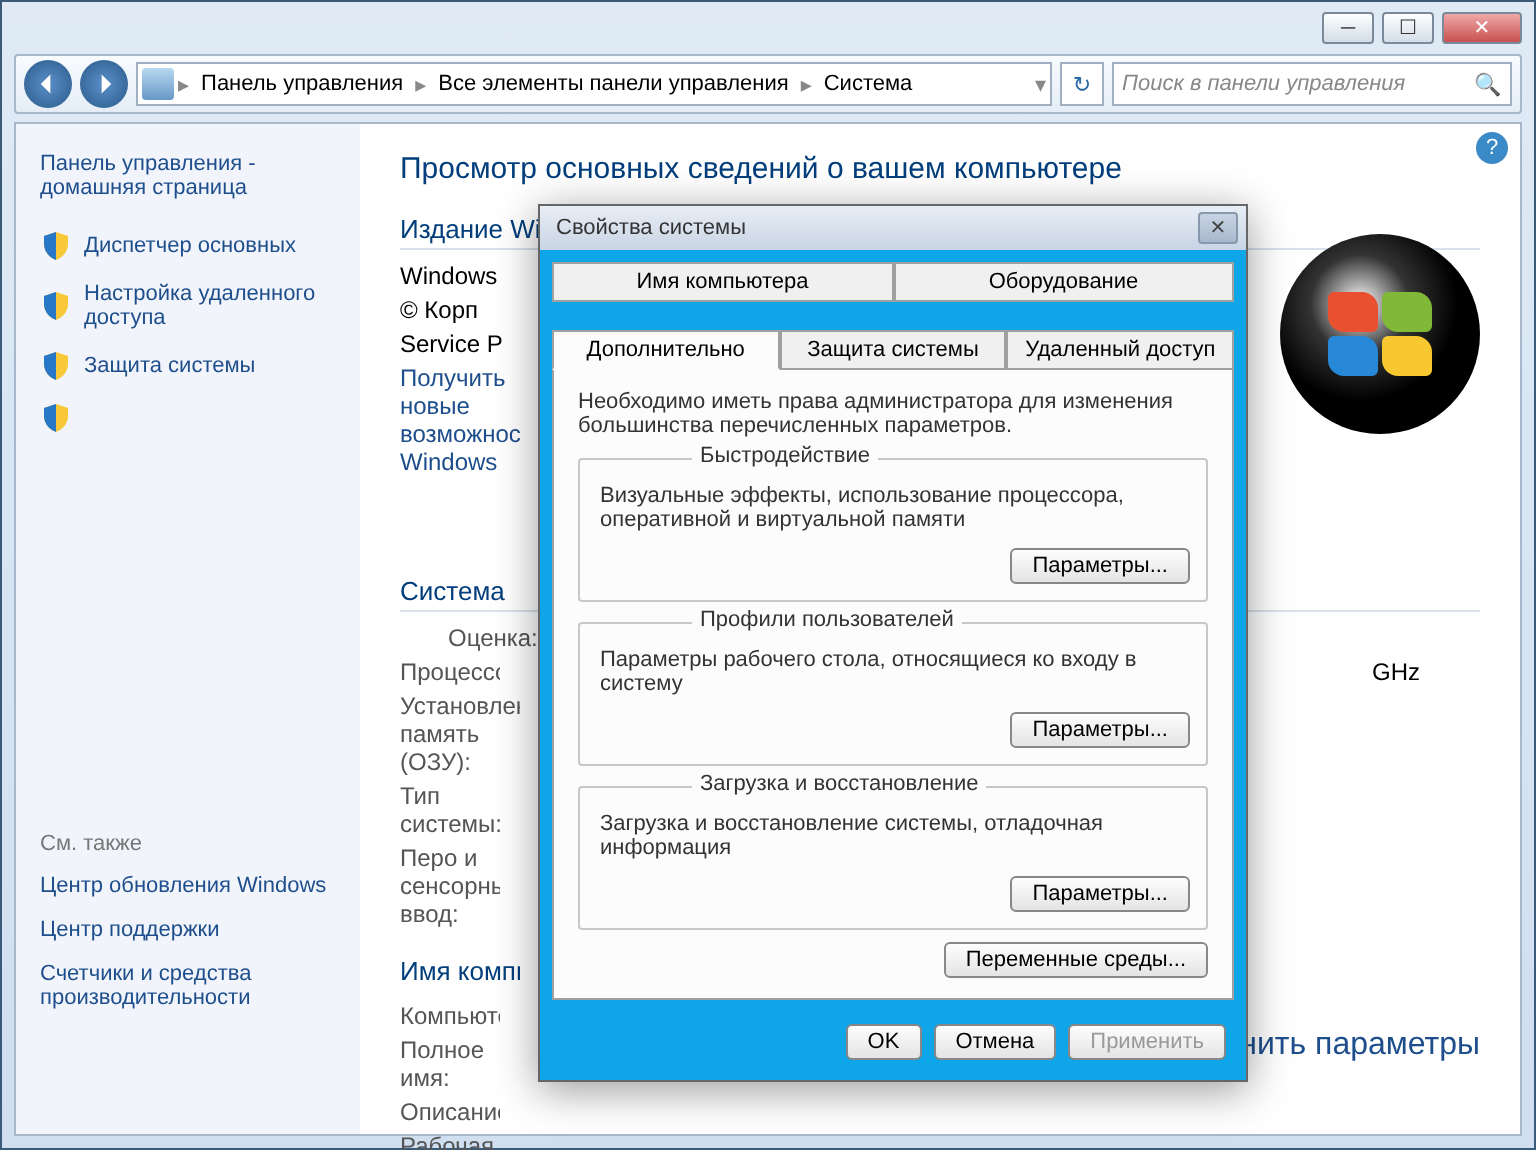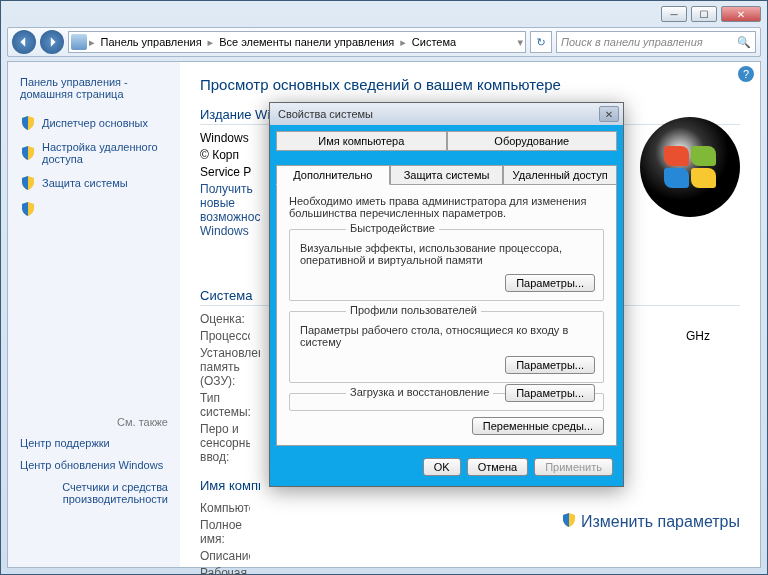--- a/index.html
+++ b/index.html
@@ -17,21 +17,21 @@
 .chev{color:#888;cursor:pointer;}
 .refresh{width:22px;height:22px;border:1px solid #a0b0c0;background:#fff;display:flex;align-items:center;justify-content:center;cursor:pointer;color:#2a6aa8;}
 .search{ width:200px; height:22px; border:1px solid #a0b0c0; background:#fff; display:flex; align-items:center; padding:0 4px; color:#888; font-style:italic; }
 .search .si{margin-left:auto;color:#5a8ab8;font-style:normal;cursor:pointer;}
 .content { position:absolute; top:60px; left:6px; right:6px; bottom:6px; background:#fff; border:1px solid #a6b8ca; display:flex; }
 .sidebar { width:172px; background:#f1f5fb; padding:8px 12px; font-size:11px; }
 .home-link{ color:#1e4e8c; padding:6px 0 10px; cursor:pointer; }
 .side-item{ display:flex; align-items:center; gap:6px; color:#1e4e8c; padding:5px 0; cursor:pointer; }
 .side-item .ic{width:16px;height:16px;flex-shrink:0;display:flex;align-items:center;justify-content:center;}
 .side-item .ic svg{width:16px;height:16px;}
-.see-also{margin-top:190px;text-align:right;}
+.see-also{margin-top:190px;}
 .see-also .hdr{color:#777;padding:4px 0;}
 .main{ flex:1; padding:14px 20px; font-size:12px; color:#333; position:relative; }
 .main h2{ font-size:15px; color:#033e7c; font-weight:normal; margin-bottom:14px; }
 .sect-hdr{ color:#033e7c; font-size:13px; margin:14px 0 6px; border-bottom:1px solid #d8e0ea; padding-bottom:2px;}
 .row{ display:flex; font-size:12px; margin:3px 0; }
 .row .lbl{ width:150px; color:#555;}
 .row .val{ color:#000000;}
 .link{color:#1e4e8c;cursor:pointer;}
 .logo{position:absolute;right:20px;top:55px;width:100px;height:100px;border-radius:50%;background:radial-gradient(circle at 40% 35%,#fff 0%,#333 28%,#000 55%);display:flex;align-items:center;justify-content:center;}
 .flag{width:52px;height:42px;display:grid;grid-template:1fr 1fr/1fr 1fr;gap:2px;}
@@ -131,24 +131,24 @@
           <span class="ic">
             <svg viewBox="0 0 16 16">
               <path fill="#f8c838" d="M8 1l6 2v4c0 4-3 7-6 8-3-1-6-4-6-8V3z"></path>
               <path fill="#2878c8" d="M8 1v14c-3-1-6-4-6-8V3z"></path>
             </svg>
           </span>
         </div>
       <div class="see-also">
         <div class="hdr">См. также</div>
         <div class="side-item">
+            <span>Центр обновления Windows</span>
+          </div>
+        <div class="side-item">
             <span>Центр поддержки</span>
-          </div>
-        <div class="side-item">
-            <span>Центр обновления Windows</span>
           </div>
         <div class="side-item">
             <span>Счетчики и средства производительности</span>
           </div>
       </div>
     </div>
 
     <div class="main">
       <div class="help">?</div>
       <h2>Просмотр основных сведений о вашем компьютере</h2>
@@ -168,21 +168,21 @@
       <div class="logo">
           <div class="flag">
             <div class="r"></div>
             <div class="g"></div>
             <div class="b"></div>
             <div class="y"></div>
           </div>
         </div>
       <div class="sect-hdr" style="margin-top:50px;">Система</div>
       <div class="row">
-          <span class="lbl" style="width:50px;overflow:hidden;">Оценка:</span>
+          <span class="lbl" style="width:50px;overflow:hidden;margin-left:24px;">Оценка:</span>
         </div>
       <div class="row">
           <span class="lbl" style="width:50px;overflow:hidden;">Процессор:</span>
           <span class="val" style="margin-left:auto;margin-right:30px">GHz</span>
         </div>
       <div class="row">
           <span class="lbl" style="width:60px;overflow:hidden;white-space:normal;">Установленная память (ОЗУ):</span>
         </div>
       <div class="row">
           <span class="lbl" style="width:50px;overflow:hidden;">Тип системы:</span>
@@ -240,20 +240,21 @@
       <div class="gd">Визуальные эффекты, использование процессора, оперативной и виртуальной памяти</div>
       <button class="btn">Параметры...</button>
     </div>
     <div class="group">
       <div class="gt">Профили пользователей</div>
       <div class="gd">Параметры рабочего стола, относящиеся ко входу в систему</div>
       <button class="btn">Параметры...</button>
     </div>
     <div class="group">
       <div class="gt">Загрузка и восстановление</div>
+      <div class="gd">Загрузка и восстановление системы, отладочная информация</div>
       <button class="btn">Параметры...</button>
     </div>
     <div class="envrow">
         <button class="btn">Переменные среды...</button>
       </div>
   </div>
   <div class="mbtns">
     <button class="btn">OK</button>
     <button class="btn">Отмена</button>
     <button class="btn" disabled="">Применить</button>

